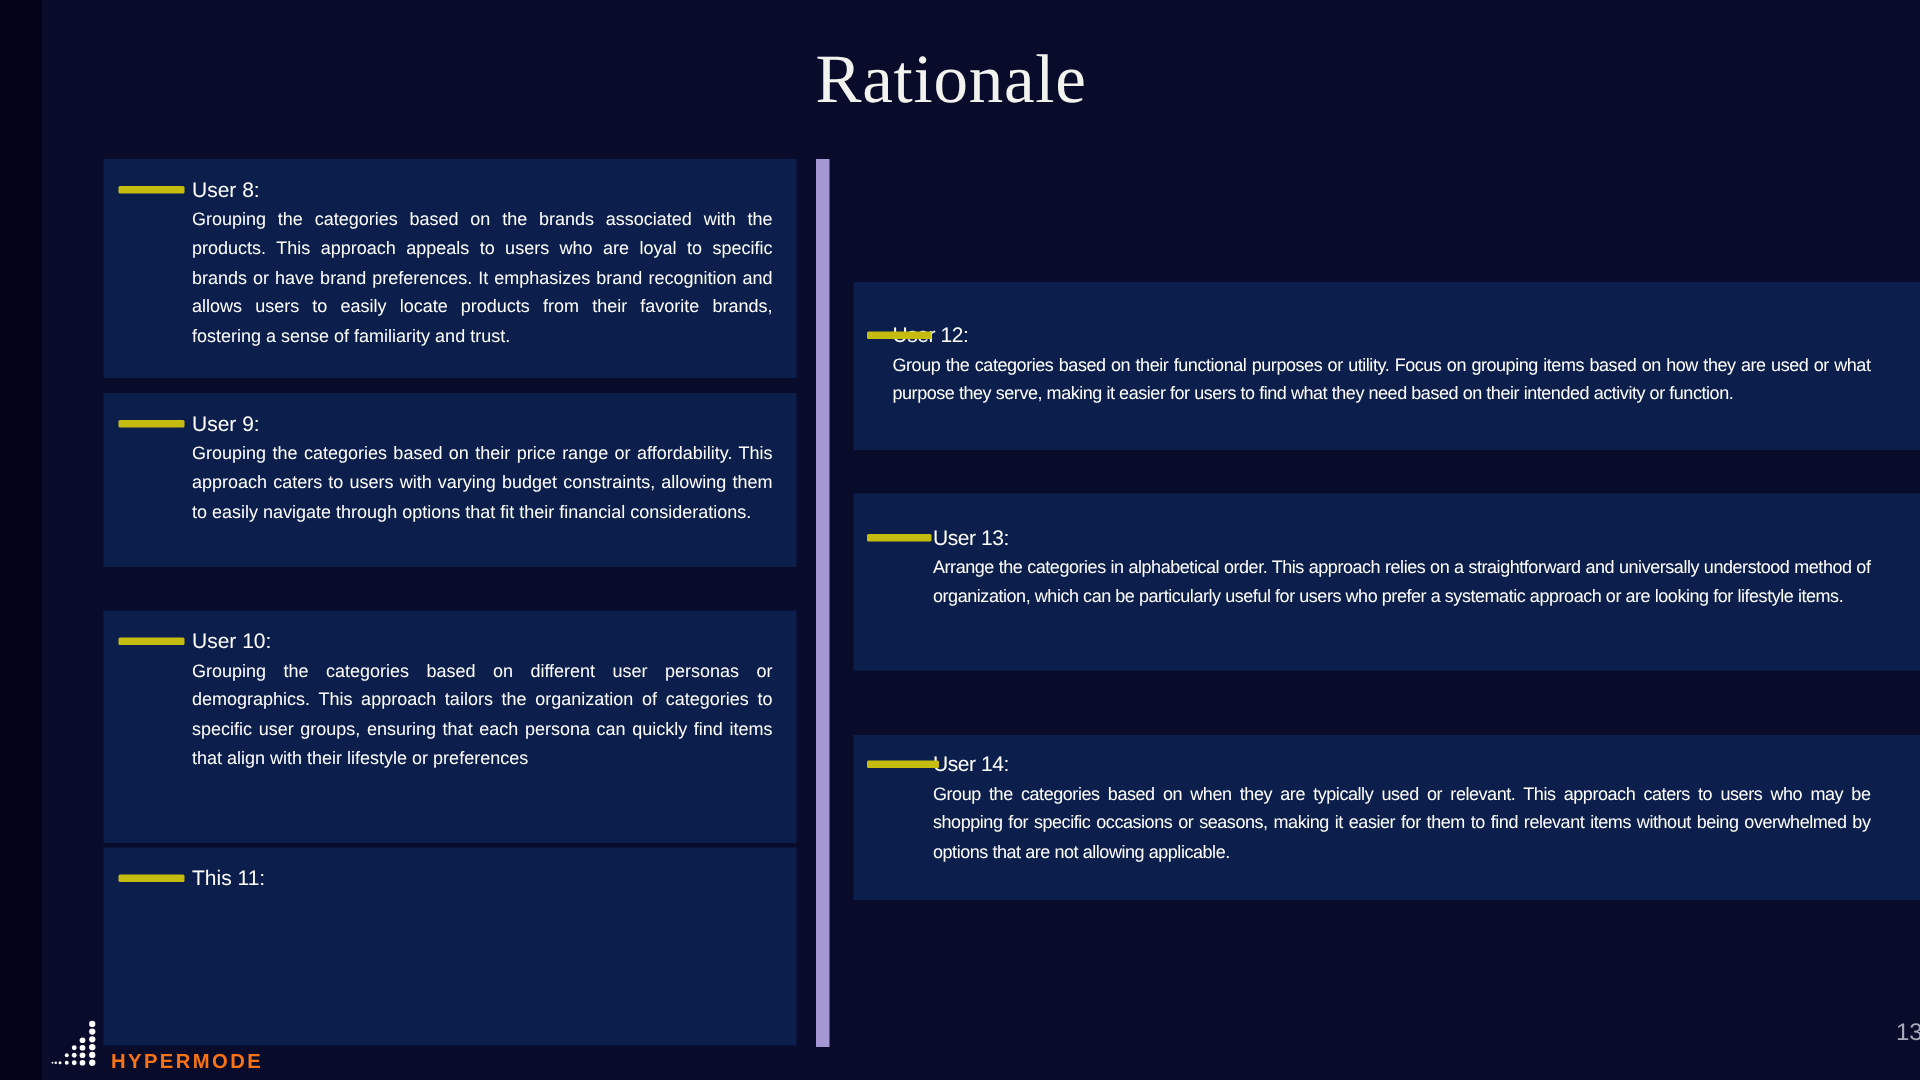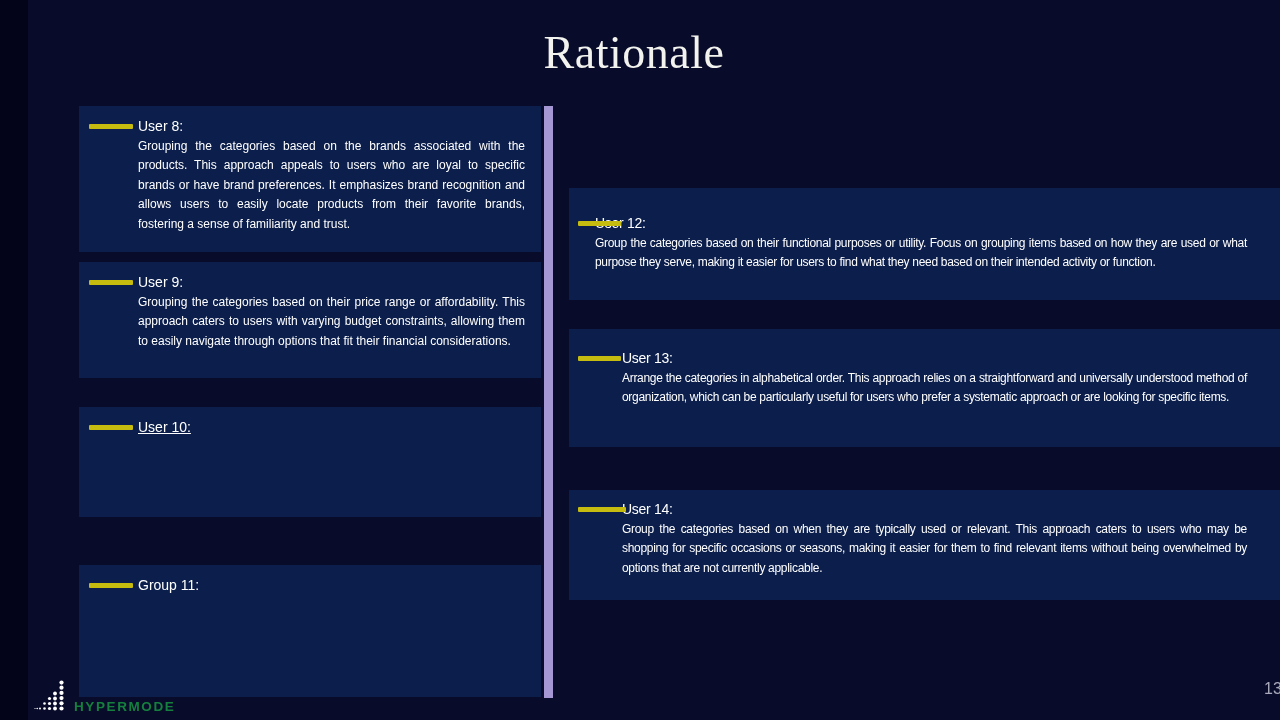--- a/index.html
+++ b/index.html
@@ -47,28 +47,28 @@
     text-align: left;
   }
   .card p {
     font-size: 12px;
     line-height: 19.5px;
     text-align: justify;
   }
 
   
   .c8, .c9, .c10, .c11 {
-    left: 51px;
+    left: 41px;
     width: 462px;
     padding: 11px 16px 12px 59px;
   }
   .c8, .c9, .c10, .c11 { --dash-top: 18px; }
   .c8  { top: 106px; height: 146px; }
   .c9  { top: 262px; height: 116px; }
-  .c10 { top: 407px; height: 110px; text-decoration: underline; }
+  .c10 { top: 407px; height: 155px; }
   .c11 { top: 565px; height: 132px; }
   .c8 .dash, .c9 .dash, .c10 .dash, .c11 .dash { left: 10px; top: 18px; width: 44px; }
 
   
   .c12, .c13, .c14 {
     left: 541px;
     width: 724px;
     letter-spacing: -0.3px;
   }
   .c12 { top: 188px; height: 112px; padding: 26px 46px 0 26px; }
@@ -90,21 +90,21 @@
   .logo {
     position: absolute;
     left: 6px;
     top: 680px;
     display: flex;
     align-items: flex-end;
     gap: 6px;
     z-index: 5;
   }
   .logo .brand-text {
-    color: #15803d;
+    color: #f97316;
     font-size: 13.5px;
     font-weight: 700;
     letter-spacing: 1.6px;
     line-height: 1;
     padding-bottom: 3px;
     text-align: center;
   }
 
   .page-number {
     position: absolute;
@@ -129,45 +129,46 @@
 
   <section class="card c9">
     <span class="dash"></span>
     <h2>User 9:</h2>
     <p>Grouping the categories based on their price range or affordability. This approach caters to users with varying budget constraints, allowing them to easily navigate through options that fit their financial considerations.</p>
   </section>
 
   <section class="card c10">
     <span class="dash"></span>
     <h2>User 10:</h2>
+    <p>Grouping the categories based on different user personas or demographics. This approach tailors the organization of categories to specific user groups, ensuring that each persona can quickly find items that align with their lifestyle or preferences</p>
   </section>
 
   <section class="card c11">
     <span class="dash"></span>
-    <h2>Group 11:</h2>
+    <h2>This 11:</h2>
   </section>
 
   <div class="divider"></div>
 
   <section class="card c12">
     <span class="dash"></span>
     <h2>User 12:</h2>
     <p>Group the categories based on their functional purposes or utility. Focus on grouping items based on how they are used or what purpose they serve, making it easier for users to find what they need based on their intended activity or function.</p>
   </section>
 
   <section class="card c13">
     <span class="dash"></span>
     <h2>User 13:</h2>
-    <p>Arrange the categories in alphabetical order. This approach relies on a straightforward and universally understood method of organization, which can be particularly useful for users who prefer a systematic approach or are looking for specific items.</p>
+    <p>Arrange the categories in alphabetical order. This approach relies on a straightforward and universally understood method of organization, which can be particularly useful for users who prefer a systematic approach or are looking for lifestyle items.</p>
   </section>
 
   <section class="card c14">
     <span class="dash"></span>
     <h2>User 14:</h2>
-    <p>Group the categories based on when they are typically used or relevant. This approach caters to users who may be shopping for specific occasions or seasons, making it easier for them to find relevant items without being overwhelmed by options that are not currently applicable.</p>
+    <p>Group the categories based on when they are typically used or relevant. This approach caters to users who may be shopping for specific occasions or seasons, making it easier for them to find relevant items without being overwhelmed by options that are not allowing applicable.</p>
   </section>
 
   <div class="logo">
     <span>
       <svg width="34" height="32" viewBox="0 0 34 32" aria-hidden="true">
         <g fill="#FFFFFF">
 
           <circle cx="1" cy="28.5" r="0.6"></circle>
           <circle cx="3.2" cy="28.5" r="0.8"></circle>
 

